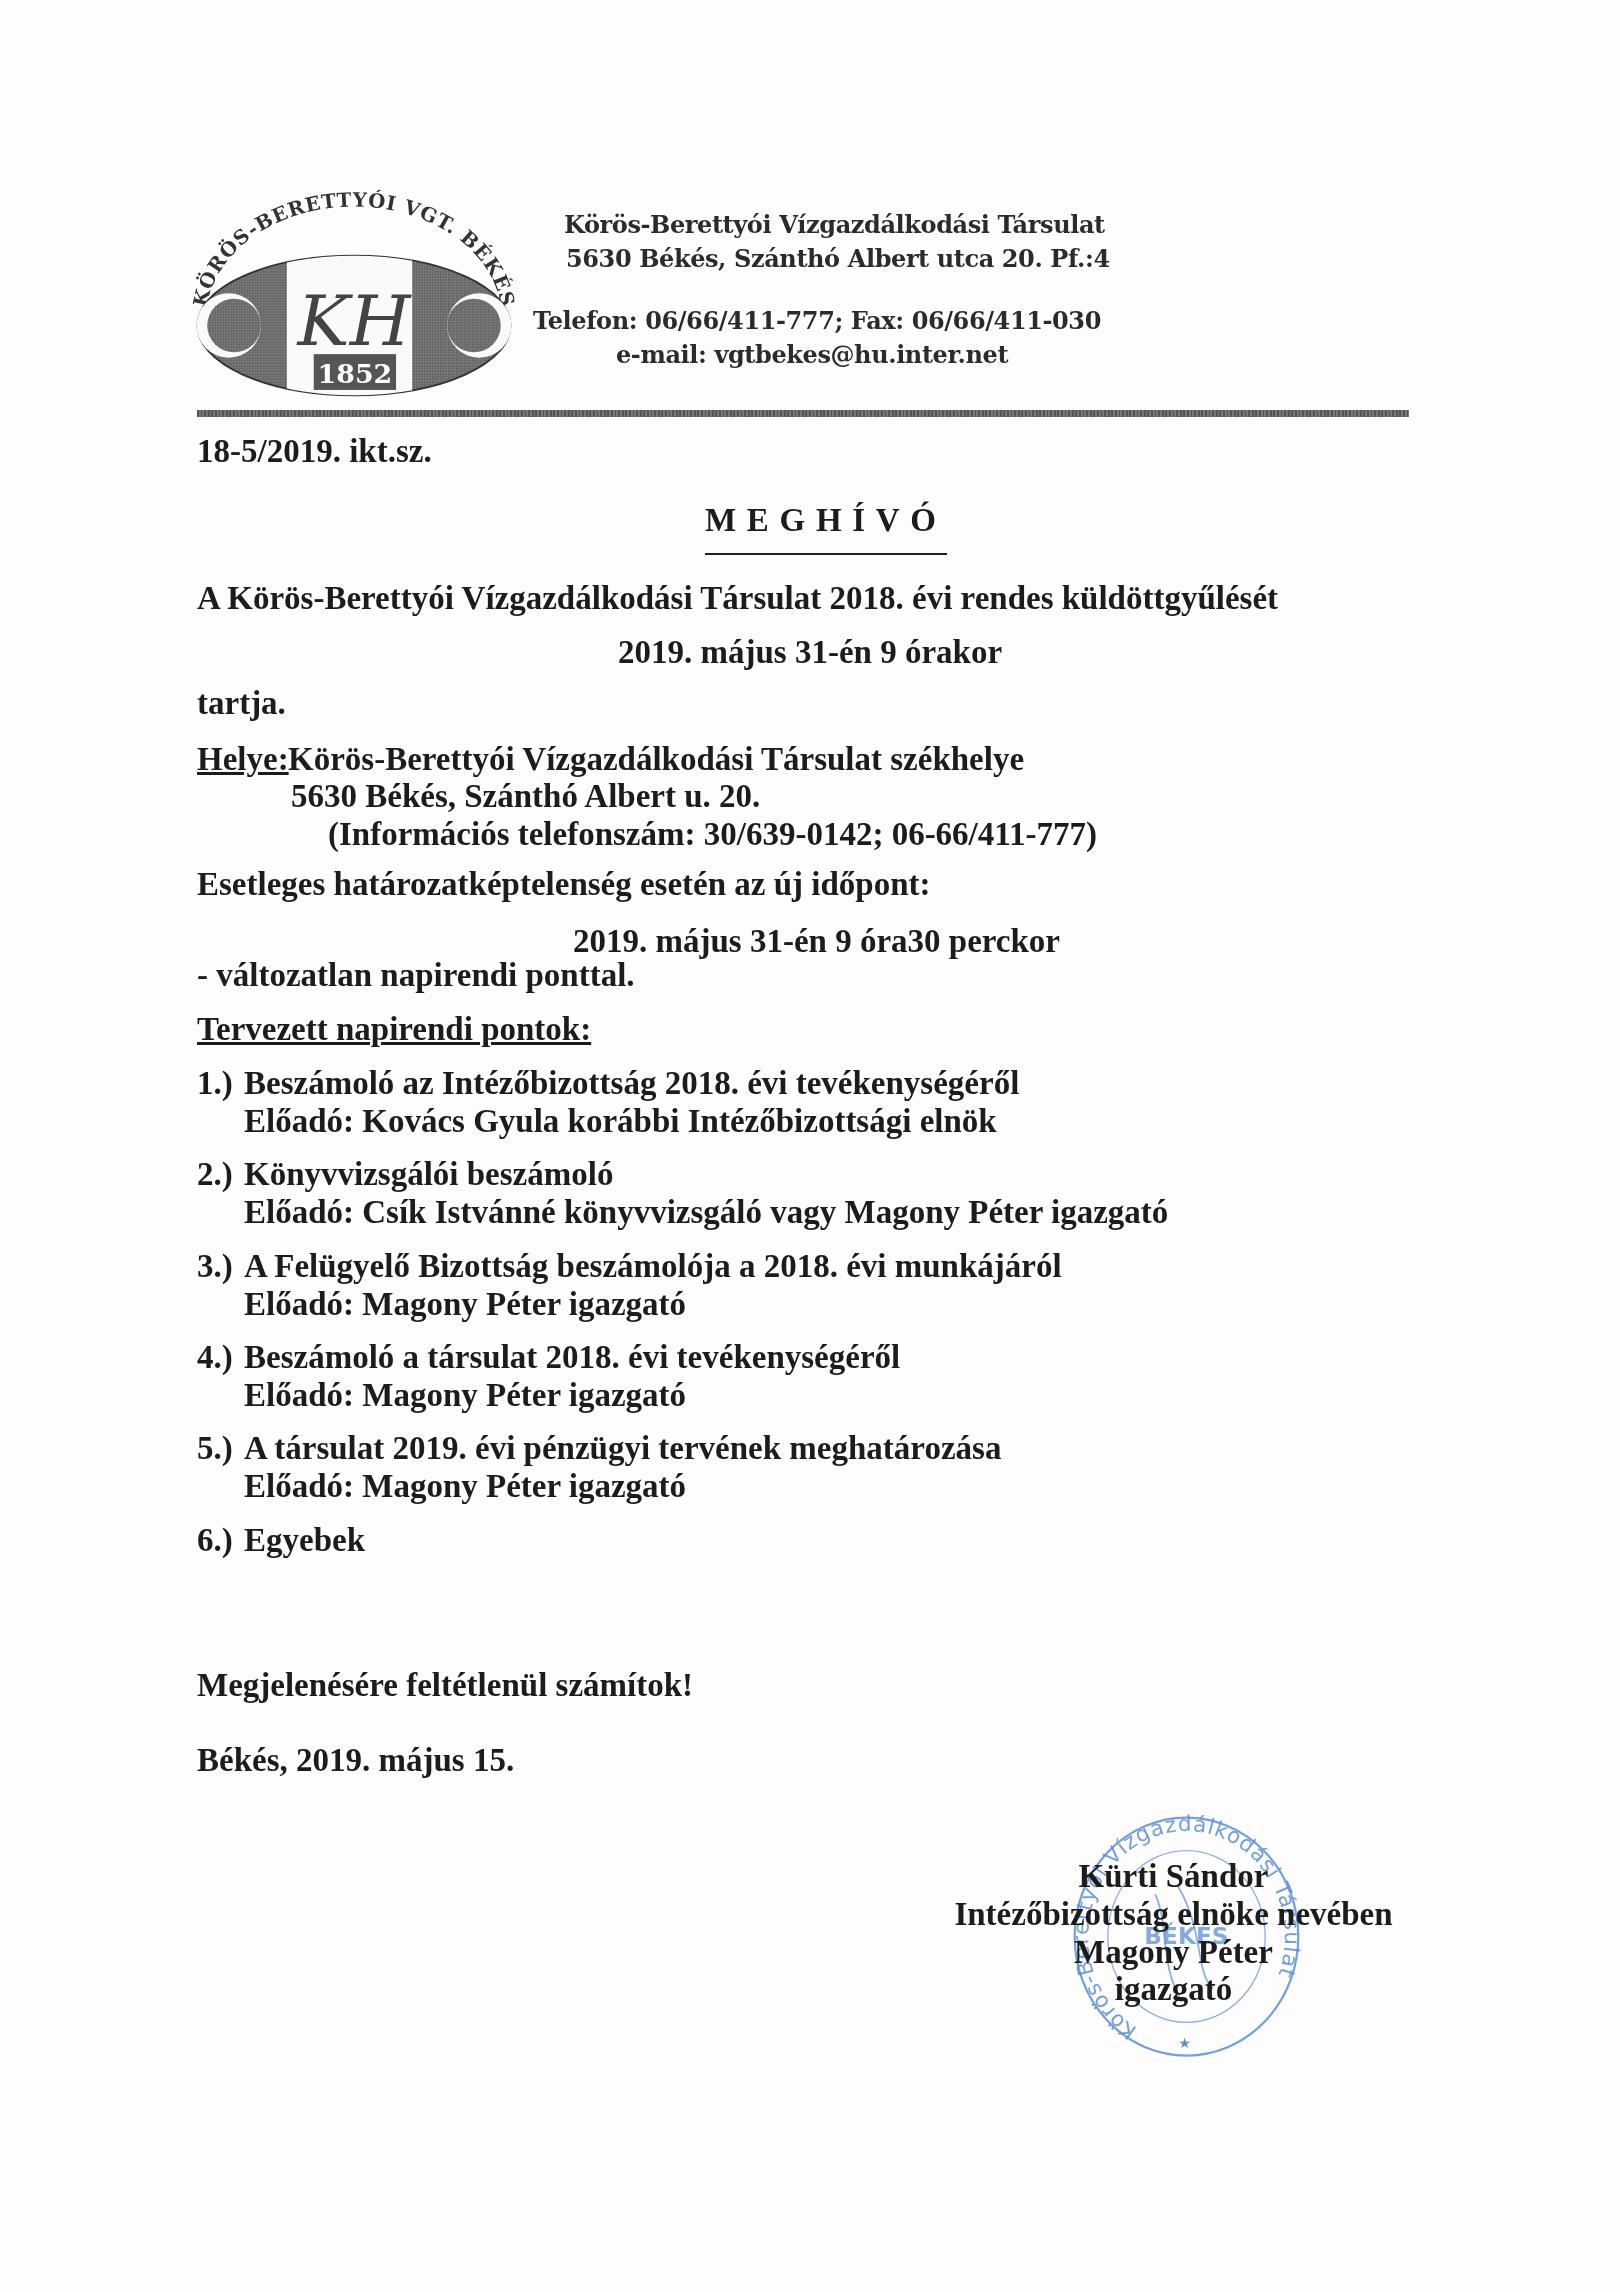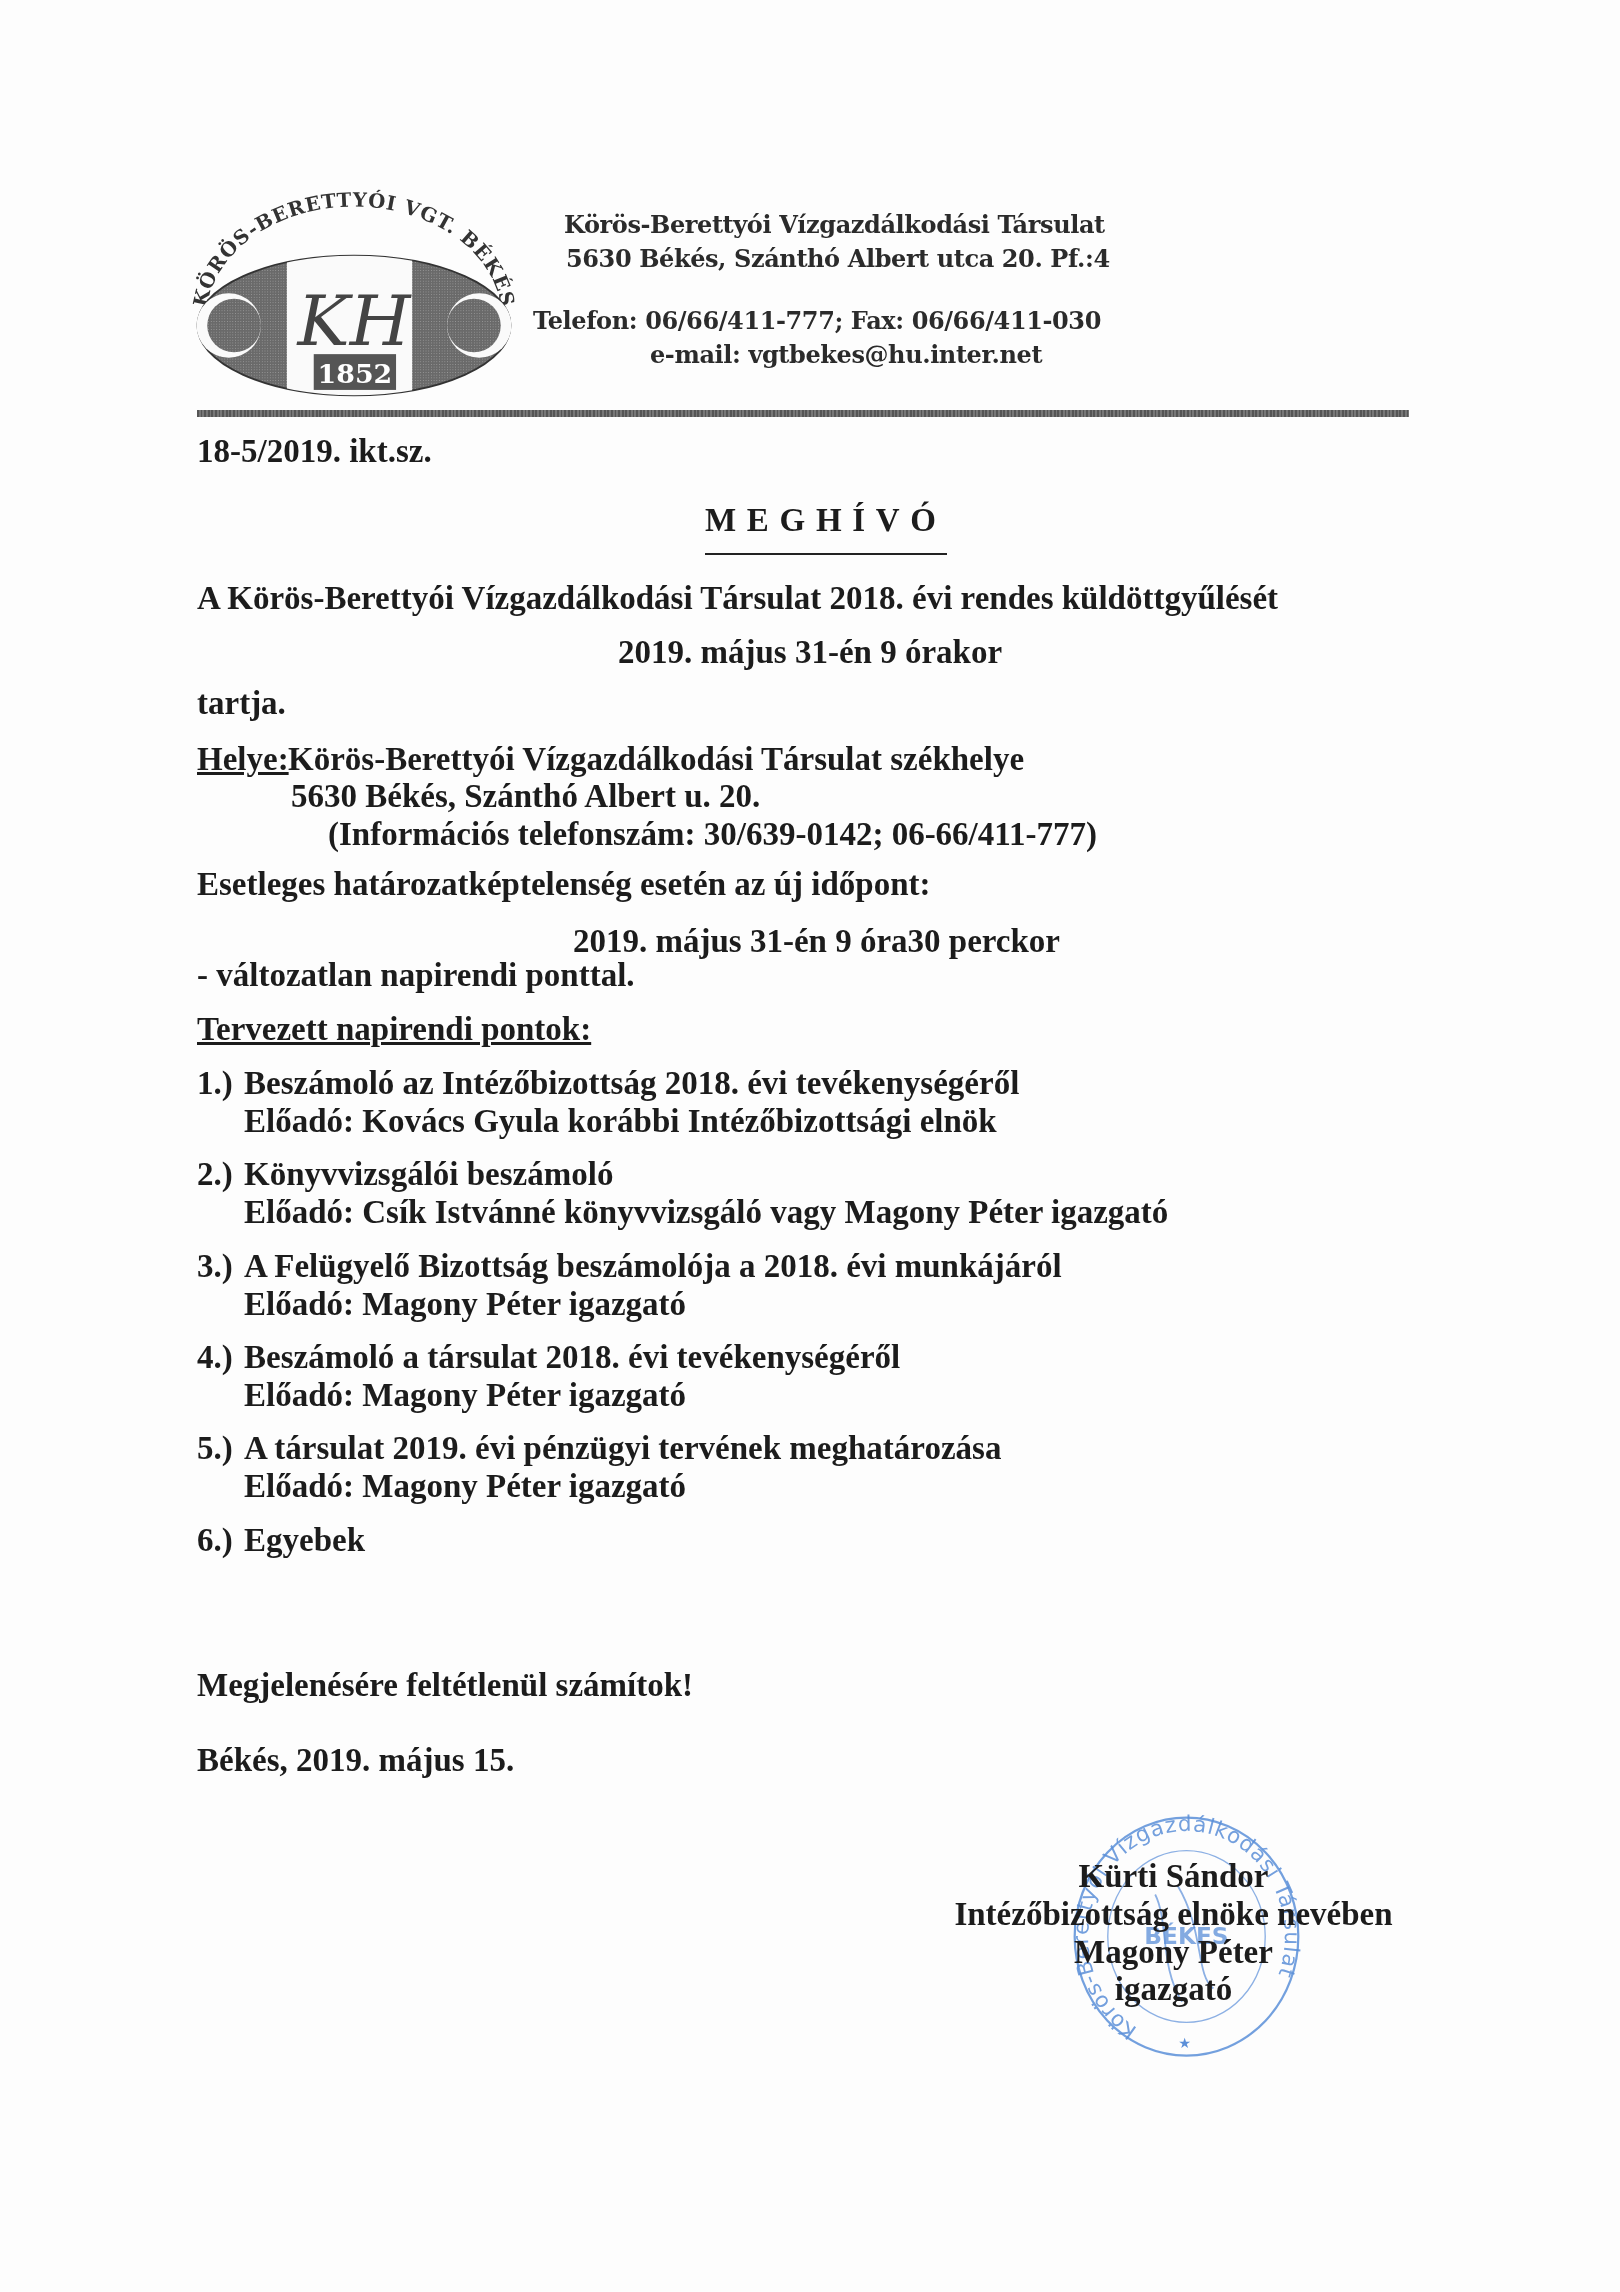--- a/index.html
+++ b/index.html
@@ -11,21 +11,21 @@
   .txt { font-size: 33px; line-height: 39px; font-weight: bold; }
 
   
   #logo { position: absolute; left: 184px; top: 184px; width: 340px; height: 215px; }
 
   
   .lh { position: absolute; font-family: "DejaVu Serif", serif; font-weight: bold; color: #2b2b2b; letter-spacing: -0.4px; }
   #lh-name { left: 564px; top: 210px; font-size: 24px; }
   #lh-addr { left: 566px; top: 244px; font-size: 24px; }
   #lh-phone { left: 533px; top: 306px; font-size: 24px; }
-  #lh-email { left: 650px; top: 340px; font-size: 24px; }
+  #lh-email { left: 616px; top: 340px; font-size: 24px; }
   #header-rule { position: absolute; left: 197px; top: 410px; width: 1212px; height: 7.2px;
     background: repeating-linear-gradient(90deg, #555 0 1.8px, #777 1.8px 3.6px); }
 
   #ref { left: 197px; top: 432px; }
   #title { left: 705px; top: 502px; font-size: 33px; font-weight: bold; letter-spacing: 10.7px;
     border-bottom: 2.7px solid #222; line-height: 36px; padding-bottom: 15px; }
   #intro { left: 197px; top: 579px; }
   #date1 { left: 618px; top: 633px; font-weight: bold; }
   #tartja { left: 197px; top: 684px; }
   #place-label { left: 197px; top: 740px; text-decoration: underline; }

